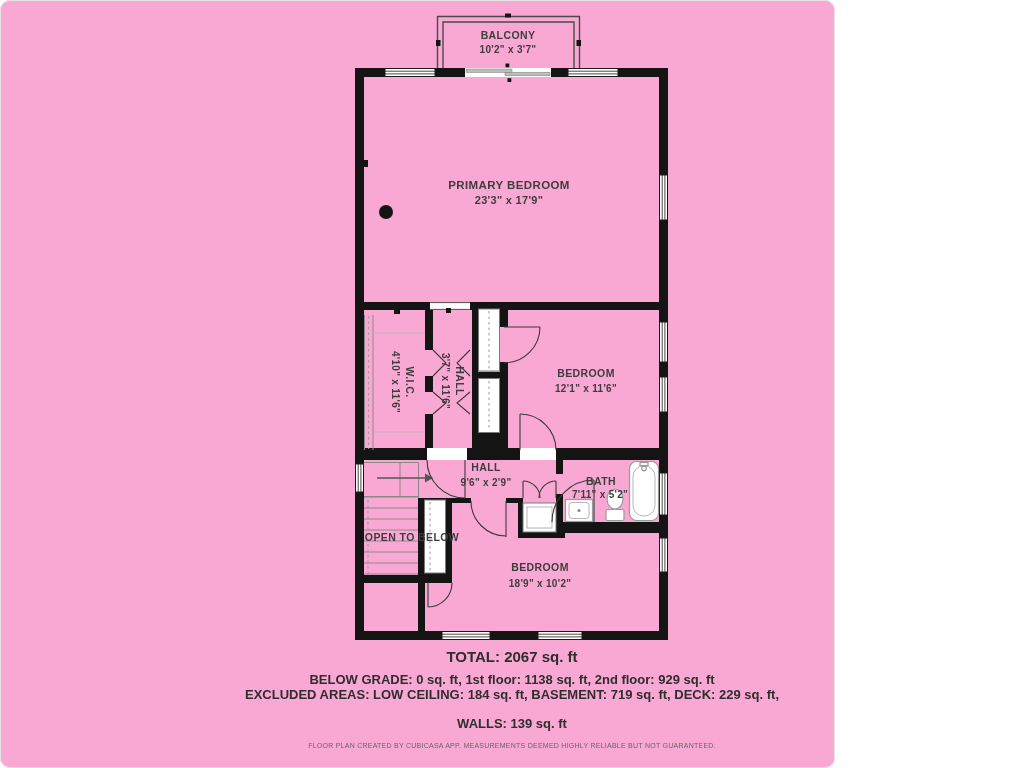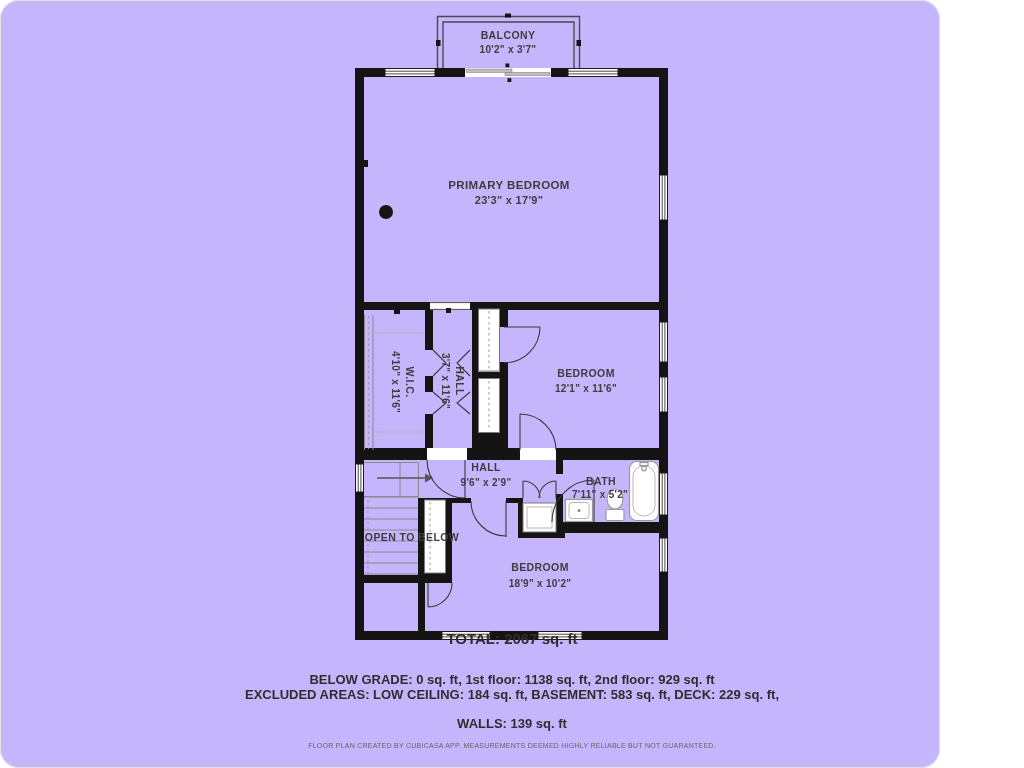--- a/index.html
+++ b/index.html
@@ -1,36 +1,36 @@
 <!DOCTYPE html>
 <html><head>
 <meta charset="utf-8">
 <style>
   html,body{margin:0;padding:0;background:#ffffff;}
-  #canvas{position:relative;width:940px;height:768px;background:#c4b5fd;overflow:hidden;
-          font-family:"Liberation Sans", sans-serif;border-radius:19px;
+  #canvas{position:relative;width:835px;height:768px;background:#f9a8d4;overflow:hidden;
+          font-family:"Liberation Sans", sans-serif;border-radius:10px;
           box-shadow:inset 0 0 0 1px #e3e3e3;}
   #plan-svg{position:absolute;left:0;top:0;}
   .room-name{font:700 10.5px "Liberation Sans",sans-serif;fill:#3d3d3d;letter-spacing:.4px;}
   .room-dims{font:700 10px "Liberation Sans",sans-serif;fill:#3d3d3d;letter-spacing:.3px;}
   .room-name.big{font-size:11.5px;}
   .room-dims.big{font-size:11px;}
   .wall{fill:#141414;}
   .gapfill{fill:#ffffff;}
   .thin{stroke:#8a8a8a;stroke-width:1;fill:none;}
   .dash{stroke:#9a9a9a;stroke-width:1;fill:none;stroke-dasharray:2.5,3;}
   .fixture{stroke:#9a9a9a;stroke-width:1.2;fill:#ffffff;}
   .fixture2{stroke:#b5b5b5;stroke-width:1;fill:none;}
   .door{stroke:#3a3a3a;stroke-width:1.1;fill:none;}
   .winframe{fill:#ffffff;stroke:#1a1a1a;stroke-width:1;}
   .winline{stroke:#1a1a1a;stroke-width:.8;}
   .closet{fill:#ffffff;stroke:#7a7a7a;stroke-width:1;}
   .fence{stroke:#4a4a4a;stroke-width:1.4;fill:none;}
   .footer{position:absolute;left:0;width:1024px;text-align:center;color:#2e2e2e;}
-  #f-total{top:630px;font:700 15px "Liberation Sans",sans-serif;}
+  #f-total{top:648px;font:700 15px "Liberation Sans",sans-serif;}
   .f-line{font:700 13px "Liberation Sans",sans-serif;height:14.5px;}
   #f-l2{top:672px;} #f-l3{top:686.5px;} #f-l4{top:701px;} #f-l5{top:715.5px;}
   #f-disc{top:742px;font:400 7px "Liberation Sans",sans-serif;color:#666;letter-spacing:.25px;}
 </style>
 </head>
 <body>
 
 <div id="canvas">
 <svg id="plan-svg" width="1024" height="768" viewBox="0 0 1024 768">
 
@@ -274,16 +274,16 @@
     <text class="room-name" x="601" y="485">BATH</text>
     <text class="room-dims" x="600" y="498">7'11" x 5'2"</text>
     <text class="room-name" x="412" y="541">OPEN TO BELOW</text>
     <text class="room-name" x="540" y="571">BEDROOM</text>
     <text class="room-dims" x="540" y="587">18'9" x 10'2"</text>
   </g>
 </svg>
 
   <div class="footer" id="f-total">TOTAL: 2067 sq. ft</div>
   <div class="footer f-line" id="f-l2">BELOW GRADE: 0 sq. ft, 1st floor: 1138 sq. ft, 2nd floor: 929 sq. ft</div>
-  <div class="footer f-line" id="f-l3">EXCLUDED AREAS: LOW CEILING: 184 sq. ft, BASEMENT: 583 sq. ft, DECK: 229 sq. ft,</div>
+  <div class="footer f-line" id="f-l3">EXCLUDED AREAS: LOW CEILING: 184 sq. ft, BASEMENT: 719 sq. ft, DECK: 229 sq. ft,</div>
   <div class="footer f-line" id="f-l5">WALLS: 139 sq. ft</div>
   <div class="footer" id="f-disc">FLOOR PLAN CREATED BY CUBICASA APP. MEASUREMENTS DEEMED HIGHLY RELIABLE BUT NOT GUARANTEED.</div>
 </div>
 
 </body></html>

